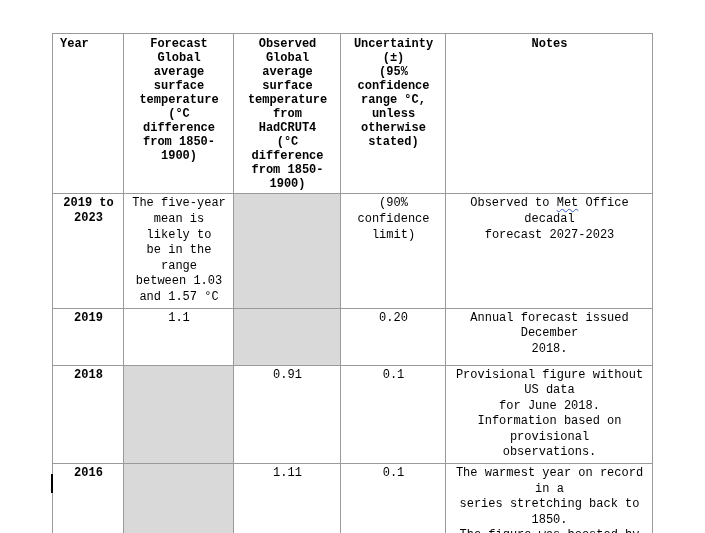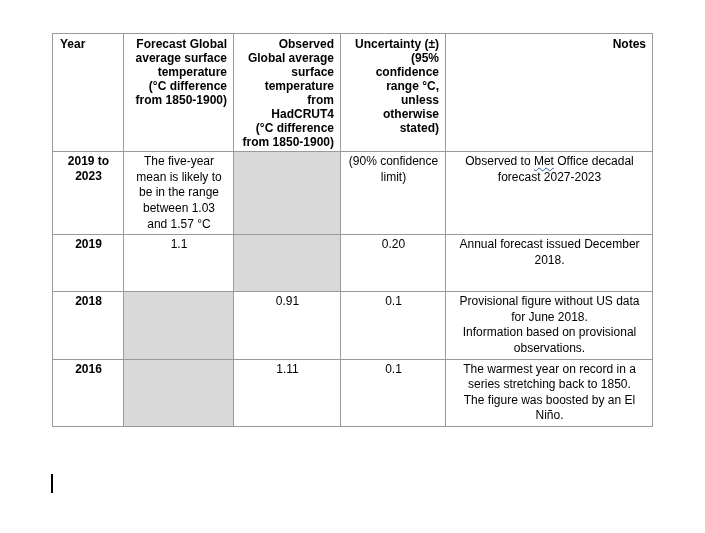--- a/index.html
+++ b/index.html
@@ -5,21 +5,21 @@
   html, body {
     margin: 0;
     padding: 0;
     background: #ffffff;
   }
   #page {
     position: relative;
     width: 663px;
     height: 533px;
     background: var(--color-page_bg, #ffffff);
-    font-family: Liberation Sans, sans-serif;
+    font-family: Liberation Mono, monospace;
     color: var(--color-text, #000000);
     overflow: hidden;
   }
   table.doc-table {
     position: absolute;
     left: 52px;
     top: 33px;
     width: 600px;
     border-collapse: collapse;
     table-layout: fixed;
@@ -27,21 +27,21 @@
   .doc-table th, .doc-table td {
     border: 1px solid var(--color-border, #9a9a9a);
     font-size: 12px;
     vertical-align: top;
     padding: 2px 6px 2px 7px;
     white-space: pre-line;
     overflow: hidden;
   }
   .doc-table th {
     font-weight: bold;
-    text-align: right;
+    text-align: center;
     line-height: 1.17;
     padding-top: 3px;
   }
   .doc-table th.year-h {
     text-align: left;
   }
   .doc-table td {
     line-height: 1.3;
     font-weight: normal;
     text-align: center;

